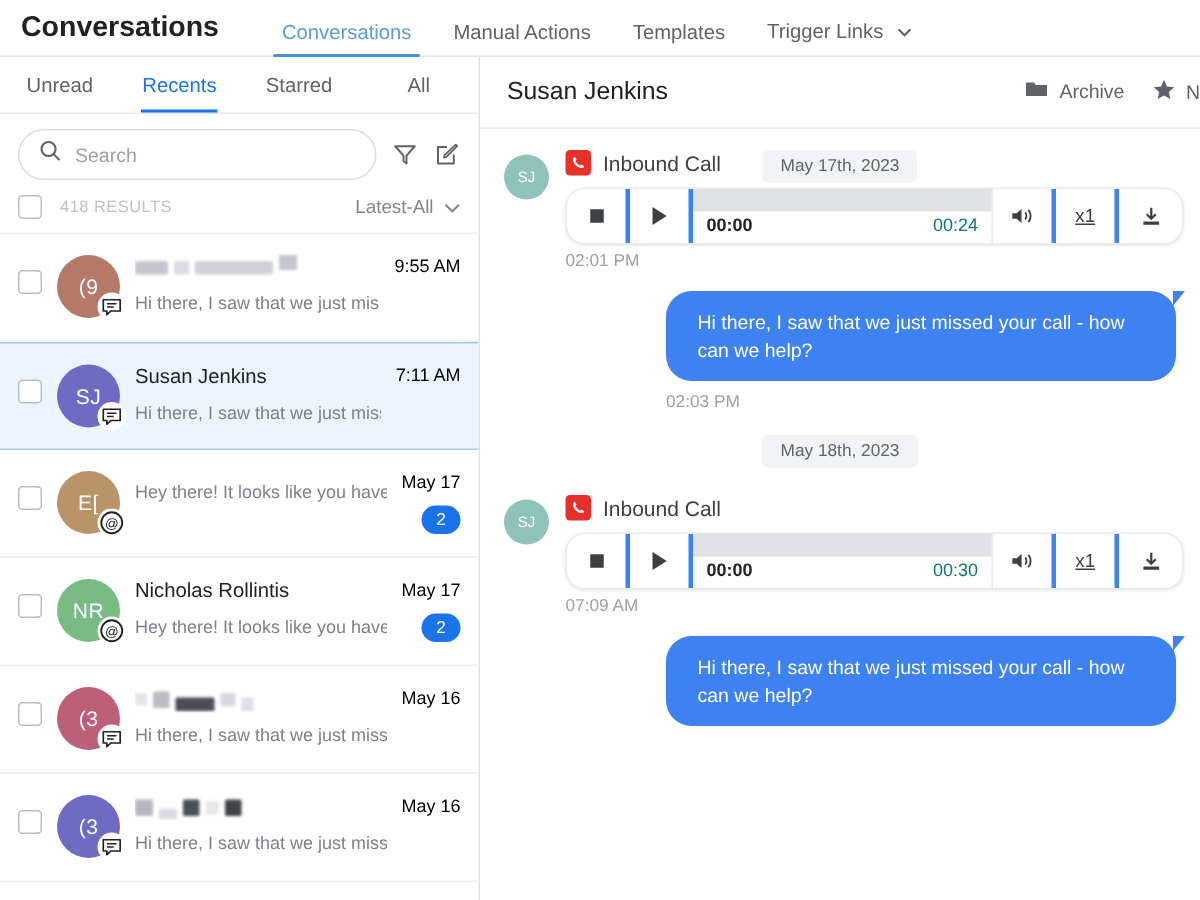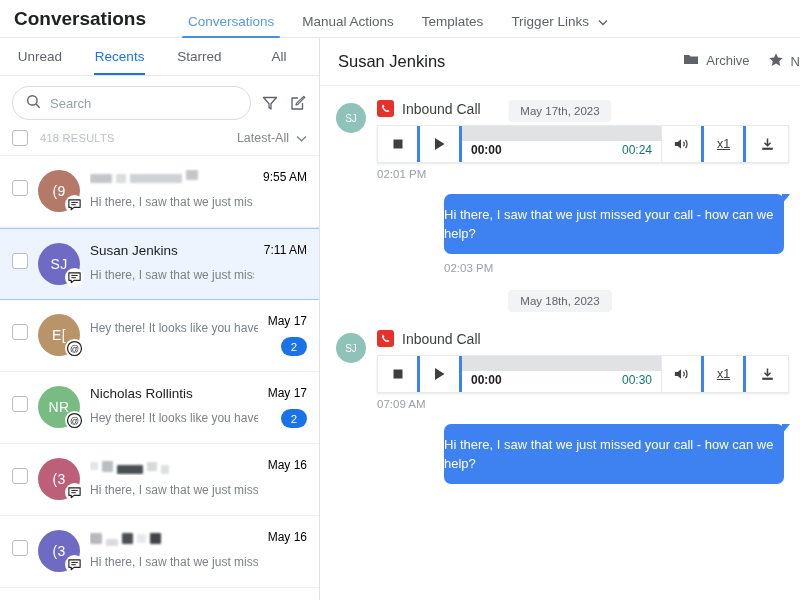--- a/index.html
+++ b/index.html
@@ -147,21 +147,21 @@
     display: flex; align-items: center; justify-content: center; margin-top: 3px;
   }
   .call-block { min-width: 0; }
   .call-label { display: flex; align-items: center; gap: 8px; font-size: 14px; color: #3c4043; }
   .phone-ic {
     width: 17px; height: 17px; background: #e8302a; border-radius: 3px;
     display: flex; align-items: center; justify-content: center; flex: 0 0 17px;
   }
   .player {
     margin-top: 8px; display: flex; align-items: stretch; height: 38px;
-    border: 1px solid #e8eaed; border-radius: 0; background: #fff; width: 412px;
+    border: 1px solid #e8eaed; border-radius: 13px; background: #fff; width: 412px;
     box-shadow: 0 1px 2px rgba(60,64,67,.12);
   }
   .pbtn {
     width: 42px; display: flex; align-items: center; justify-content: center;
     border-right: 3px solid #3b82f6; cursor: pointer;
   }
   .ptrack {
     flex: 1; position: relative; border-right: 1px solid #e8eaed;
     display: flex; align-items: flex-end; min-width: 0;
   }
@@ -171,21 +171,21 @@
     padding: 0 9px 5px 9px; font-size: 12px;
   }
   .t-cur { color: #202124; font-weight: bold; }
   .t-dur { color: #0f766e; }
   .call-time { font-size: 11.5px; color: #9aa0a6; margin-top: 5px; }
 
   .out-row { display: flex; justify-content: flex-end; margin-top: 14px; }
   .out-wrap { max-width: 340px; }
   .bubble {
     background: #3d82f0; color: #fff; font-size: 13px; line-height: 19px;
-    padding: 11px 0; border-radius: 7px; position: relative;
+    padding: 11px 21px; border-radius: 17px; position: relative;
   }
   .bubble::after {
     content: ""; position: absolute; right: -6px; top: 0;
     border-left: 8px solid #3d82f0; border-bottom: 10px solid transparent;
   }
   .out-time { font-size: 11.5px; color: #9aa0a6; margin-top: 8px; }
 </style>
 </head>
 <body>
 

